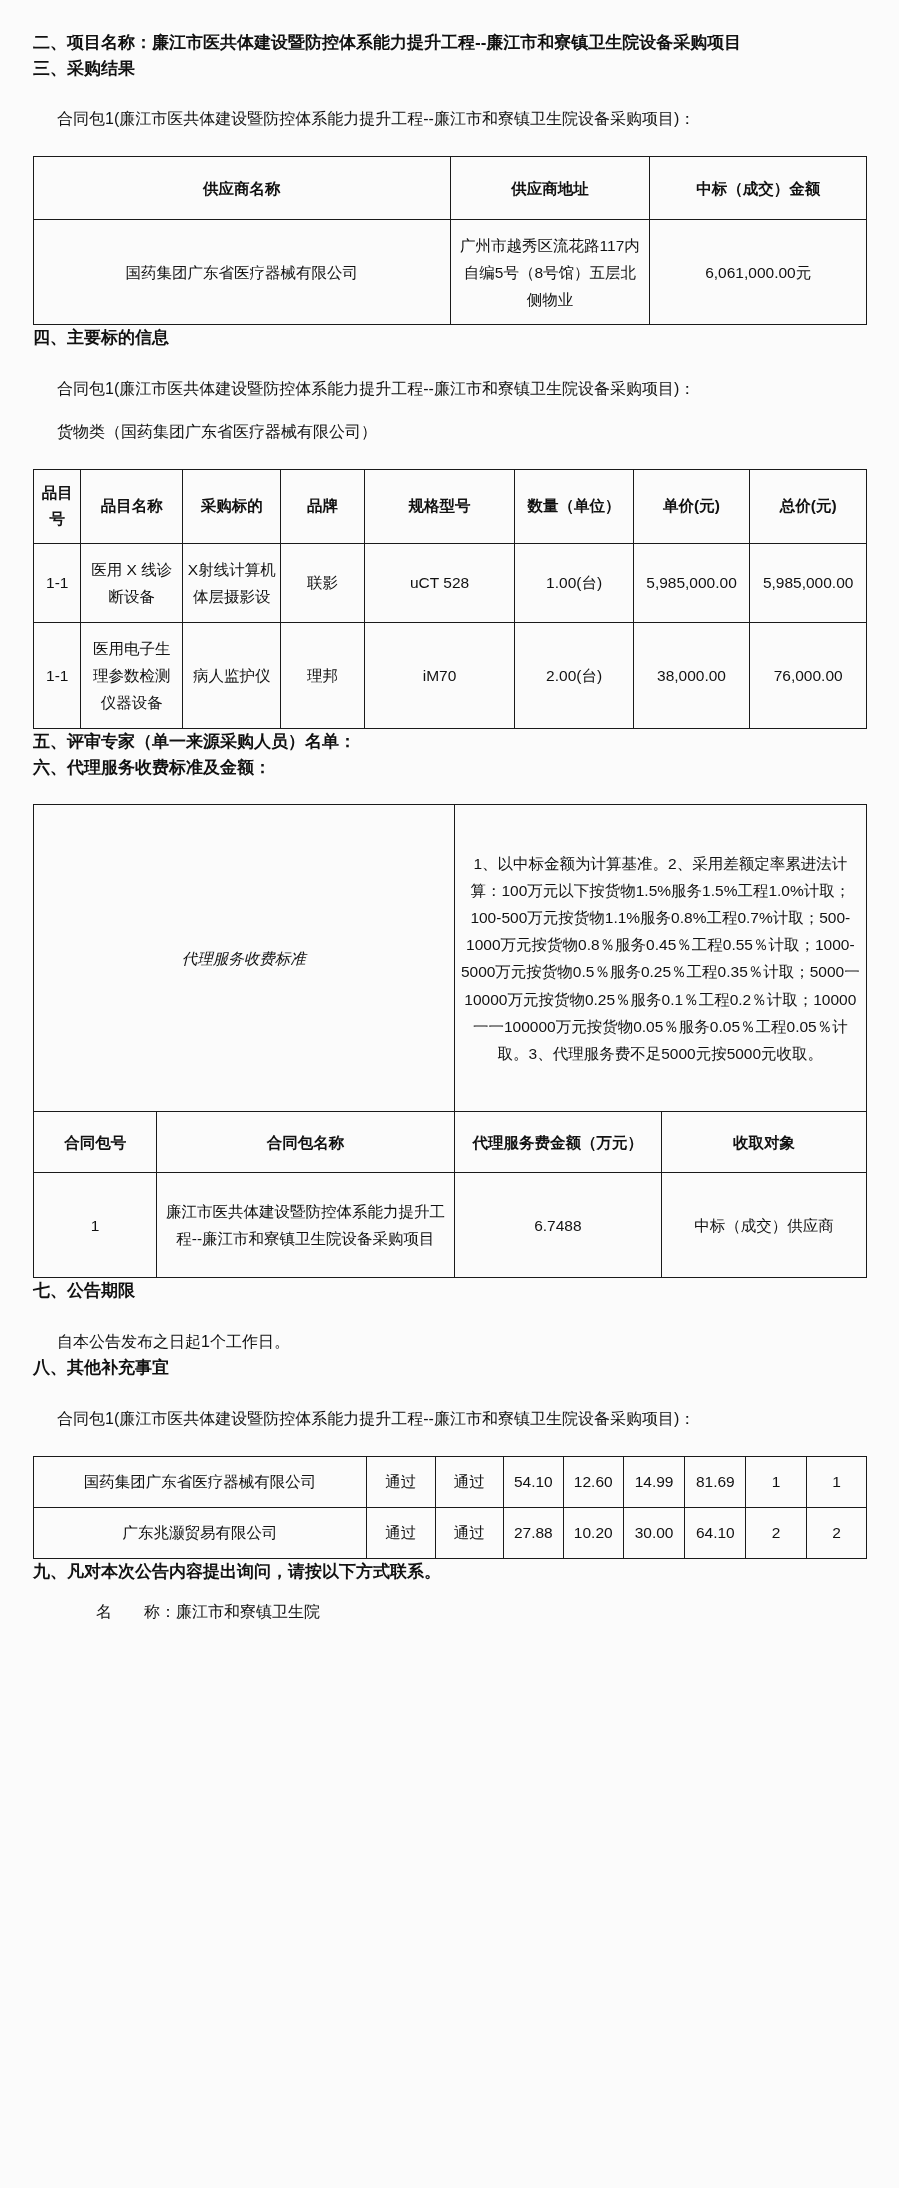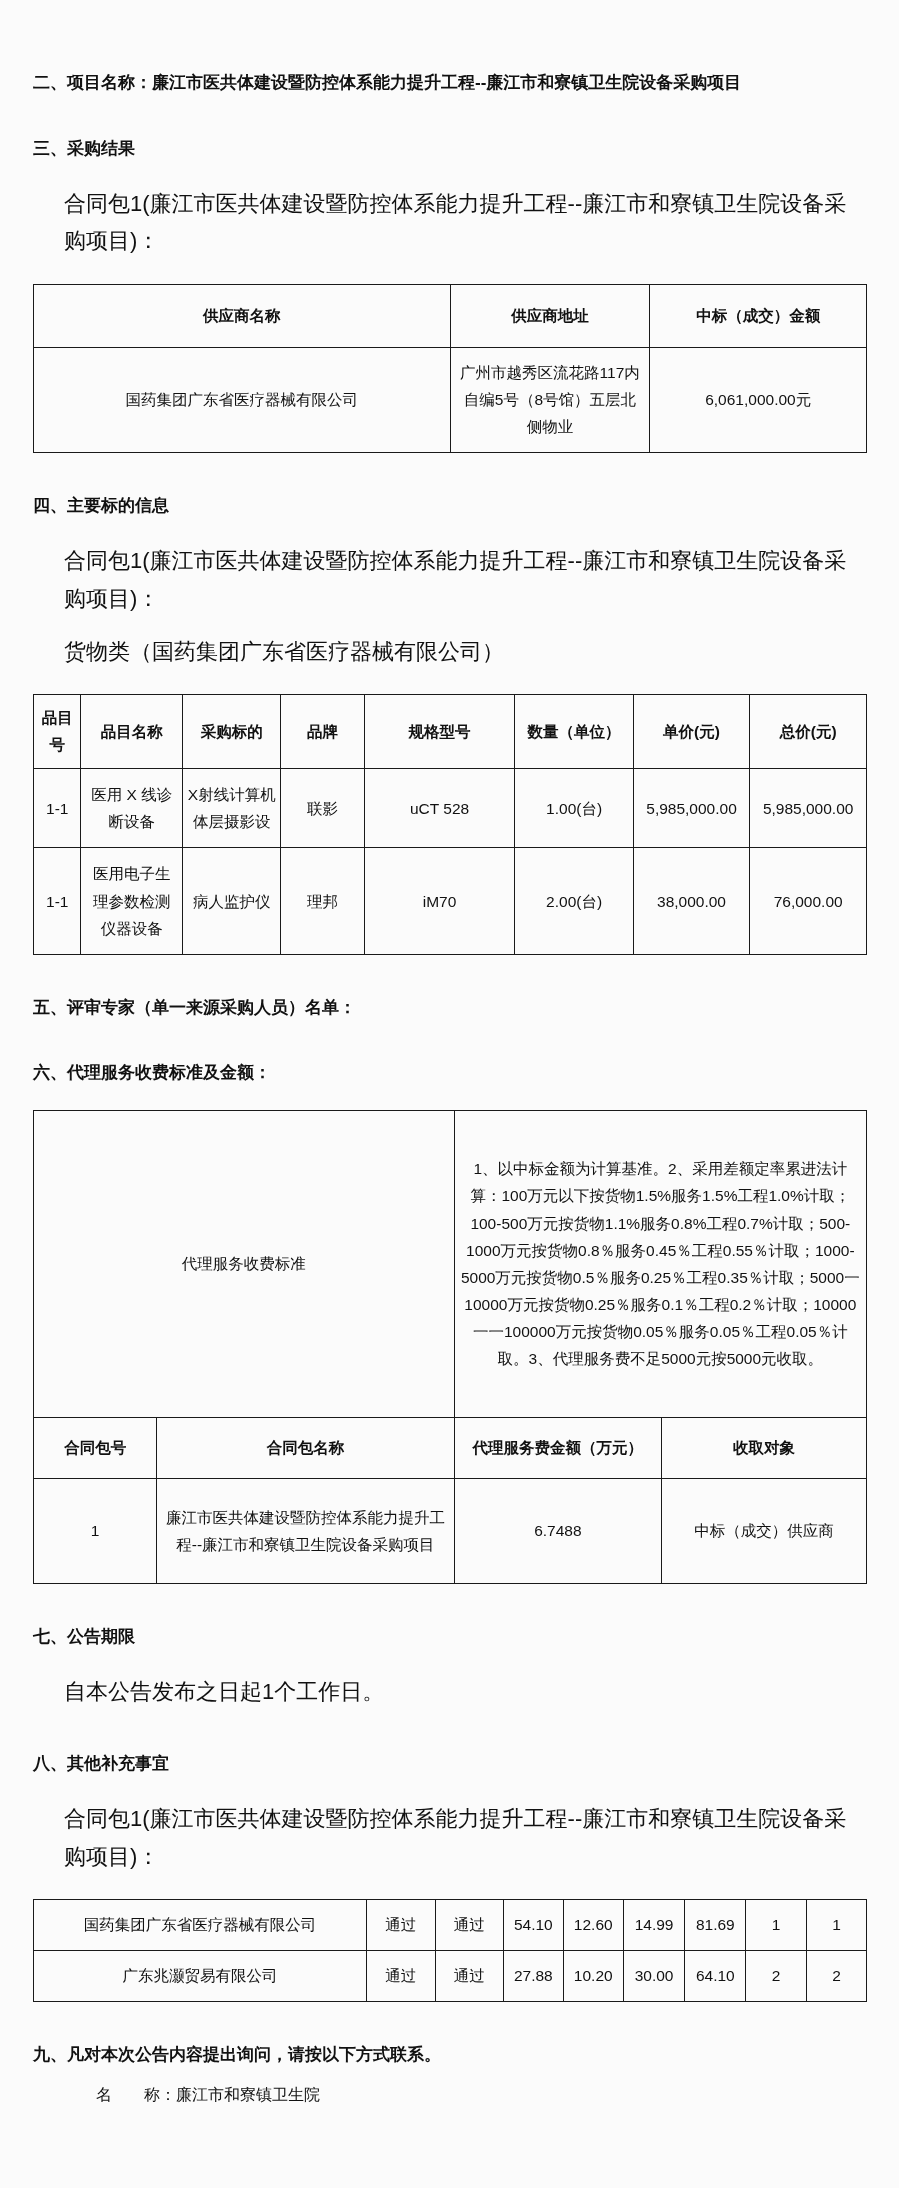--- a/index.html
+++ b/index.html
@@ -13,29 +13,28 @@
     width:899px;
     min-height:2188px;
     background:#fbfbfb;
     box-sizing:border-box;
     padding:30px 32px 40px 33px;
   }
   .sec-heading{
     font-weight:bold;
     font-size:17px;
     line-height:1.5;
-    margin-top:40px;
   }
   .sec-heading.first{margin-top:12px;}
   .sec-heading .label{font-weight:bold;}
   .sec-heading .value-normal{font-weight:normal;}
   .para{
-    font-size:22px;
+    font-size:16px;
     line-height:1.7;
-    margin:24px 0 0 31px;
+    margin:24px 0 0 24px;
   }
   .para.tight{margin-top:16px;}
   table.tbl{
     width:100%;
     border-collapse:collapse;
     margin-top:24px;
     font-size:15.5px;
     background:transparent;
   }
   table.tbl th, table.tbl td{
@@ -45,21 +44,21 @@
     padding:8px 6px;
     line-height:1.75;
     font-weight:normal;
   }
   table.tbl th{font-weight:bold;}
   td.money{text-align:right;padding-right:12px;}
   table.result th{height:46px;}
   table.result td{height:88px;margin-top:18px;}
   table.items th{padding:10px 4px;line-height:1.7;}
   table.items td{padding:12px 4px;}
-  td.fee-label{height:290px;}
+  td.fee-label{height:290px;font-style:italic;}
   td.fee-text{
     text-align:left;
     padding:12px 14px;
     line-height:2.05;
     font-size:15.5px;
   }
   table.fee th{height:44px;}
   table.fee td.fee-row{height:88px;}
   table.score th{padding:9px 3px;line-height:1.6;}
   table.score td{height:40px;padding:5px 3px;}

